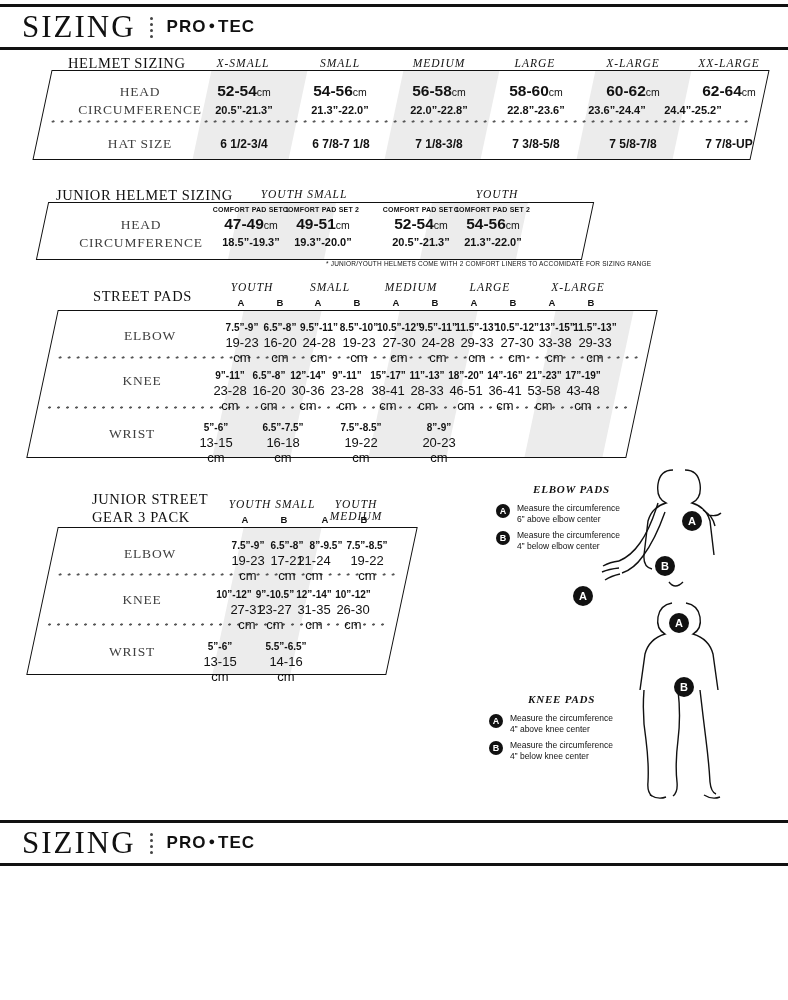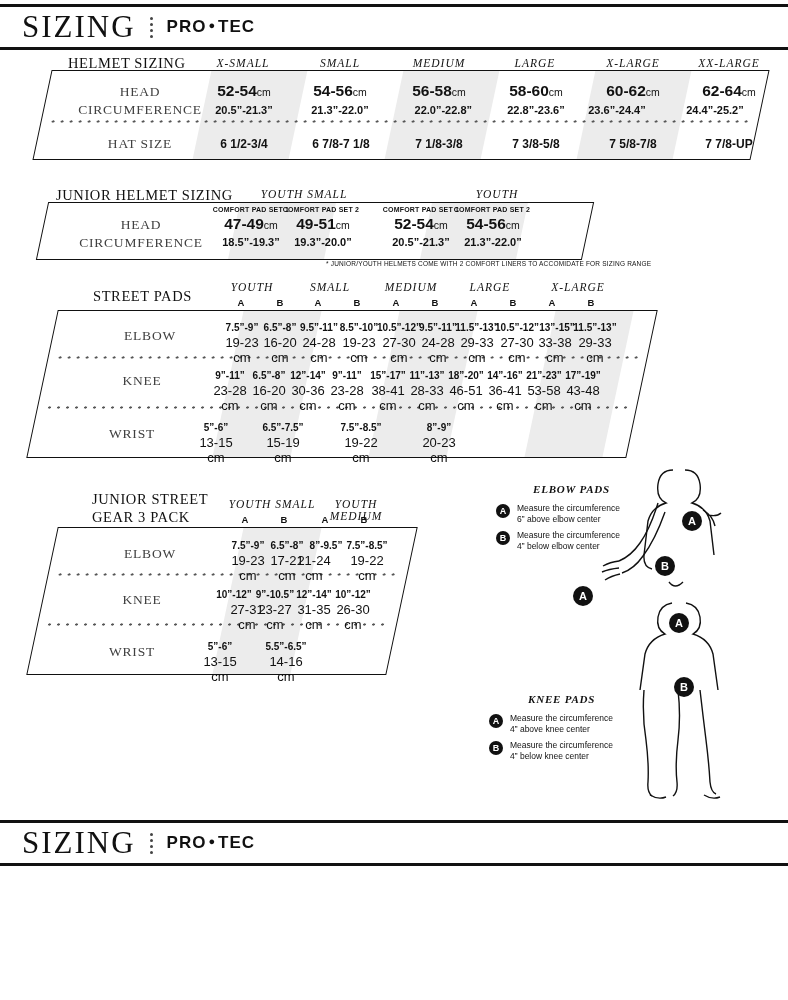--- a/index.html
+++ b/index.html
@@ -188,24 +188,24 @@
 
 <div class="cell big" style="left:208px; top:82px; width:72px;"><span>52-54</span><span class="u">cm</span></div>
 <div class="cell big" style="left:304px; top:82px; width:72px;"><span>54-56</span><span class="u">cm</span></div>
 <div class="cell big" style="left:400px; top:82px; width:78px;"><span>56-58</span><span class="u">cm</span></div>
 <div class="cell big" style="left:500px; top:82px; width:72px;"><span>58-60</span><span class="u">cm</span></div>
 <div class="cell big" style="left:596px; top:82px; width:74px;"><span>60-62</span><span class="u">cm</span></div>
 <div class="cell big" style="left:690px; top:82px; width:78px;"><span>62-64</span><span class="u">cm</span></div>
 
 <div class="cell sub" style="left:204px; top:104px; width:80px;">20.5”-21.3”</div>
 <div class="cell sub" style="left:300px; top:104px; width:80px;">21.3”-22.0”</div>
-<div class="cell sub" style="left:390px; top:104px; width:82px;text-align:right;">22.0”-22.8”</div>
+<div class="cell sub" style="left:398px; top:104px; width:82px;">22.0”-22.8”</div>
 <div class="cell sub" style="left:496px; top:104px; width:80px;">22.8”-23.6”</div>
 <div class="cell sub" style="left:576px; top:104px; width:82px;">23.6”-24.4”</div>
-<div class="cell sub" style="left:672px; top:104px; width:86px;">24.4”-25.2”</div>
+<div class="cell sub" style="left:650px; top:104px; width:86px;">24.4”-25.2”</div>
 
 <div class="cell sub" style="left:204px; top:137px; width:80px; font-size:12px;">6 1/2-3/4</div>
 <div class="cell sub" style="left:298px; top:137px; width:86px; font-size:12px;">6 7/8-7 1/8</div>
 <div class="cell sub" style="left:398px; top:137px; width:82px; font-size:12px;">7 1/8-3/8</div>
 <div class="cell sub" style="left:496px; top:137px; width:80px; font-size:12px;">7 3/8-5/8</div>
 <div class="cell sub" style="left:592px; top:137px; width:82px; font-size:12px;">7 5/8-7/8</div>
 <div class="cell sub" style="left:686px; top:137px; width:86px; font-size:12px;">7 7/8-UP</div>
 
 <div class="section-title" style="left:56px; top:187px;">JUNIOR HELMET SIZING</div>
 <div class="col-head" style="left:258px; top:188px; width:92px;">YOUTH SMALL</div>
@@ -309,21 +309,21 @@
 <div class="cell pad-val" style="left:483px; top:370px; width:44px;">14”-16”</div>
 <div class="cell pad-cm" style="left:481px; top:383px; width:48px;">36-41 cm</div>
 <div class="cell pad-val" style="left:522px; top:370px; width:44px;">21”-23”</div>
 <div class="cell pad-cm" style="left:520px; top:383px; width:48px;">53-58 cm</div>
 <div class="cell pad-val" style="left:561px; top:370px; width:44px;">17”-19”</div>
 <div class="cell pad-cm" style="left:559px; top:383px; width:48px;">43-48 cm</div>
 
 <div class="cell pad-val" style="left:196px; top:422px; width:40px;">5”-6”</div>
 <div class="cell pad-cm" style="left:194px; top:435px; width:44px;">13-15 cm</div>
 <div class="cell pad-val" style="left:259px; top:422px; width:48px;">6.5”-7.5”</div>
-<div class="cell pad-cm" style="left:259px; top:435px; width:48px;">15-19 cm</div>
+<div class="cell pad-cm" style="left:259px; top:435px; width:48px;">16-18 cm</div>
 <div class="cell pad-val" style="left:337px; top:422px; width:48px;">7.5”-8.5”</div>
 <div class="cell pad-cm" style="left:337px; top:435px; width:48px;">19-22 cm</div>
 <div class="cell pad-val" style="left:417px; top:422px; width:44px;">8”-9”</div>
 <div class="cell pad-cm" style="left:415px; top:435px; width:48px;">20-23 cm</div>
 
 <div class="section-title" style="left:92px; top:490px; line-height:18px; width:150px;">
   <div>JUNIOR STREET</div>
   <div>GEAR 3 PACK</div>
 </div>
 

